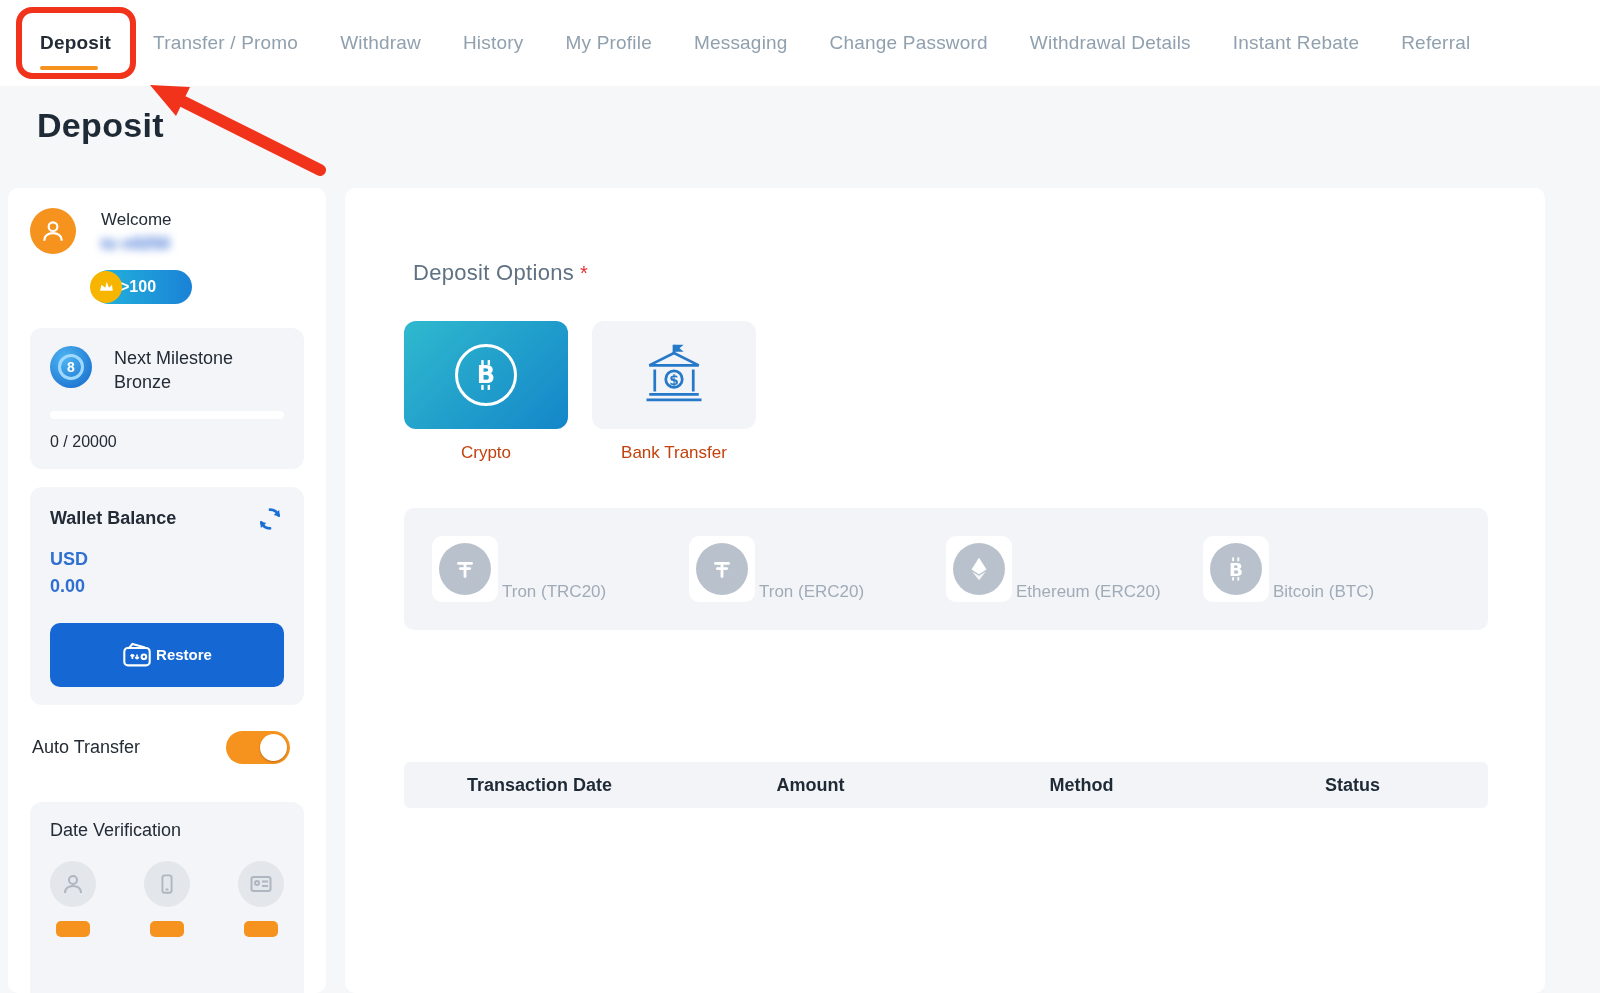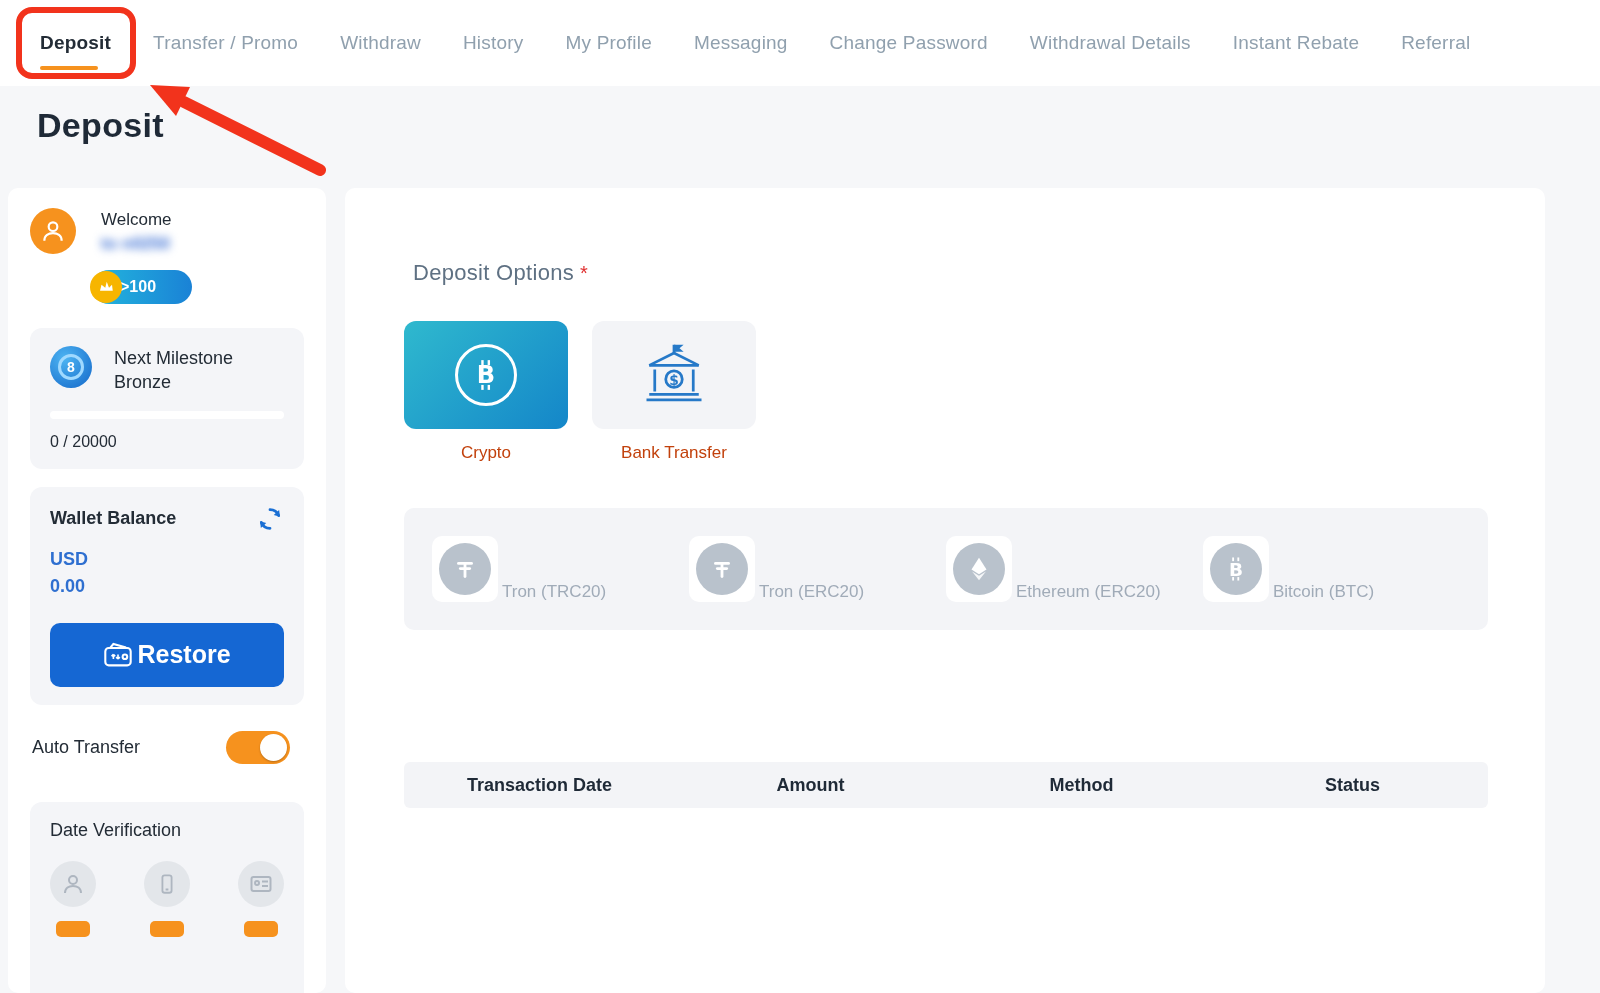--- a/index.html
+++ b/index.html
@@ -89,21 +89,21 @@
   .milestone-progress { margin-top:14px; font-size:16px; color:#232c36; }
 
   .wallet-card { margin-top:18px; }
   .wallet-head { display:flex; justify-content:space-between; align-items:center; }
   .wallet-title { font-size:18px; color:#232c36; font-weight:600; }
   .refresh-btn { cursor:pointer; display:flex; }
   .wallet-currency { margin-top:16px; font-size:18px; color:#2e6fd0; font-weight:600; }
   .wallet-amount { margin-top:6px; font-size:18px; color:#2e6fd0; font-weight:600; }
   .restore-btn {
     margin-top:26px; width:100%; height:64px; background:#1567d3; border:none;
-    border-radius:10px; color:#fff; font-size:25px; font-weight:600;
+    border-radius:10px; color:#fff; font-size:15px; font-weight:600;
     display:flex; align-items:center; justify-content:center; gap:4px; cursor:pointer;
     font-family:inherit;
   }
 
   .auto-row { margin-top:26px; display:flex; align-items:center; justify-content:space-between; padding:0 2px; }
   .auto-label { font-size:18px; color:#232c36; font-weight:500; }
   .toggle {
     width:64px; height:33px; border-radius:17px; background:#f6921e; position:relative; cursor:pointer;
     flex:0 0 auto; margin-right:12px;
   }

